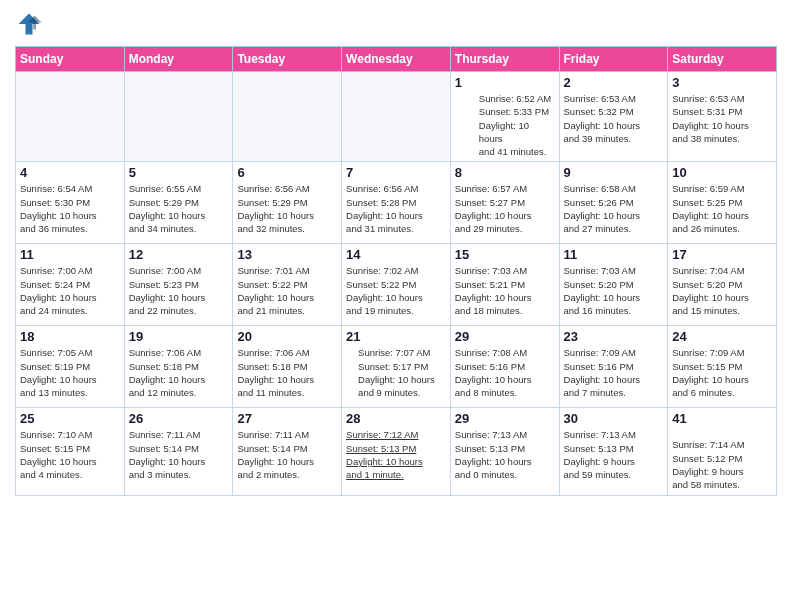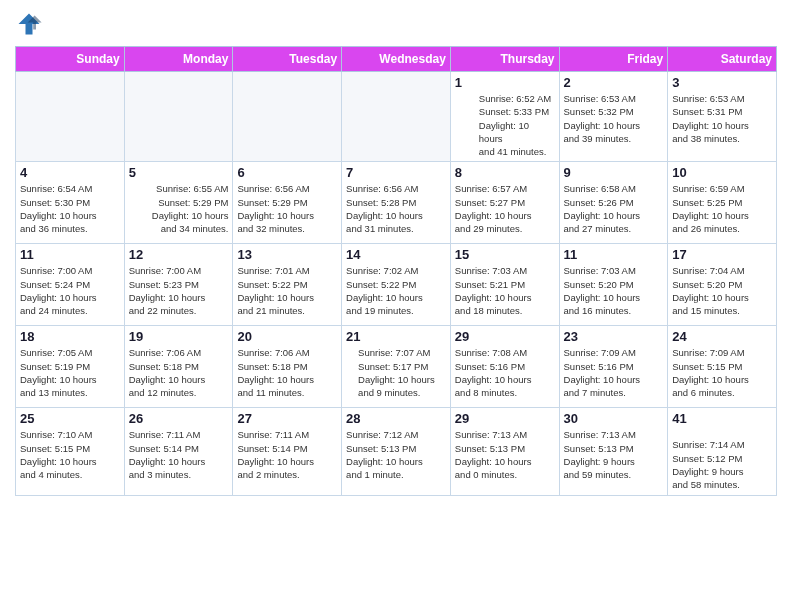--- a/index.html
+++ b/index.html
@@ -41,27 +41,27 @@
     .location-title {
       font-size: 14px;
       color: #333;
     }
     .calendar {
       width: 100%;
       border-collapse: collapse;
       table-layout: fixed;
     }
     .calendar th {
-      background-color: #d946ef;
+      background-color: #ec4899;
       color: #fff;
       font-size: 12px;
       font-weight: bold;
       padding: 5px 4px;
       border: 1px solid #aec6e0;
-      text-align: right;
+      text-align: left;
     }
     .calendar td {
       border: 1px solid #c8d8e8;
       vertical-align: top;
       padding: 3px 4px;
       font-size: 10px;
       color: #333;
       height: 82px;
       background: #fff;
     }
@@ -144,21 +144,21 @@
         <tr>
           <td>
             <span class="day-num">4</span>
             <div class="day-info" style="white-space: pre-line;">Sunrise: 6:54 AM
 Sunset: 5:30 PM
 Daylight: 10 hours
 and 36 minutes.</div>
           </td>
           <td>
             <span class="day-num">5</span>
-            <div class="day-info" style="white-space: pre-line; text-align: right;">Sunrise: 6:55 AM
+            <div class="day-info" style="white-space: pre-line;">Sunrise: 6:55 AM
 Sunset: 5:29 PM
 Daylight: 10 hours
 and 34 minutes.</div>
           </td>
           <td>
             <span class="day-num">6</span>
             <div class="day-info" style="white-space: pre-line;">Sunrise: 6:56 AM
 Sunset: 5:29 PM
 Daylight: 10 hours
 and 32 minutes.</div>
@@ -311,21 +311,21 @@
           </td>
           <td>
             <span class="day-num">27</span>
             <div class="day-info" style="white-space: pre-line;">Sunrise: 7:11 AM
 Sunset: 5:14 PM
 Daylight: 10 hours
 and 2 minutes.</div>
           </td>
           <td>
             <span class="day-num">28</span>
-            <div class="day-info" style="white-space: pre-line;">Sunrise: 7:12 AM
+            <div class="day-info" style="white-space: pre-line; text-decoration: underline;">Sunrise: 7:12 AM
 Sunset: 5:13 PM
 Daylight: 10 hours
 and 1 minute.</div>
           </td>
           <td>
             <span class="day-num">29</span>
             <div class="day-info" style="white-space: pre-line;">Sunrise: 7:13 AM
 Sunset: 5:13 PM
 Daylight: 10 hours
 and 0 minutes.</div>

